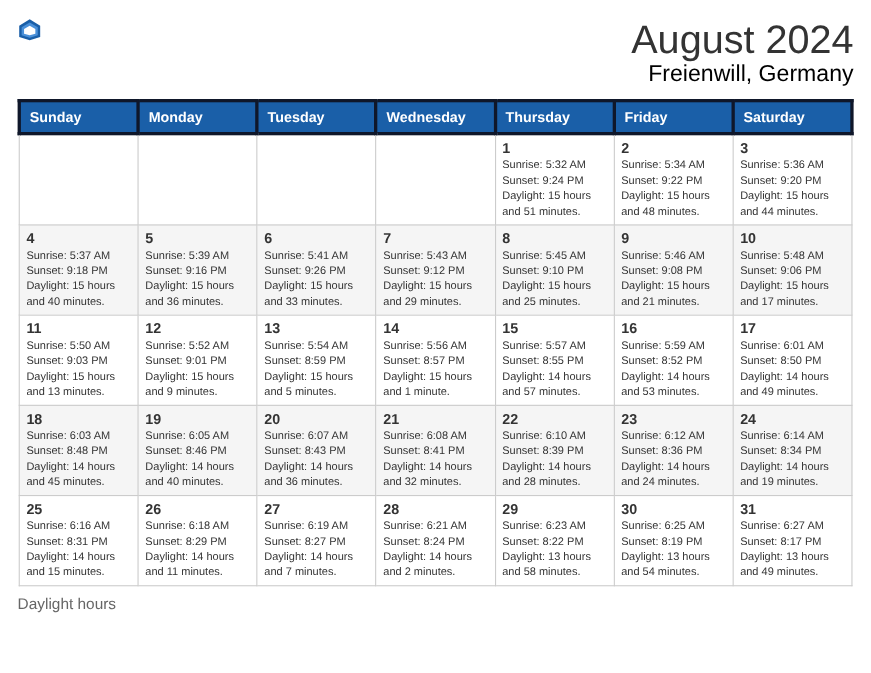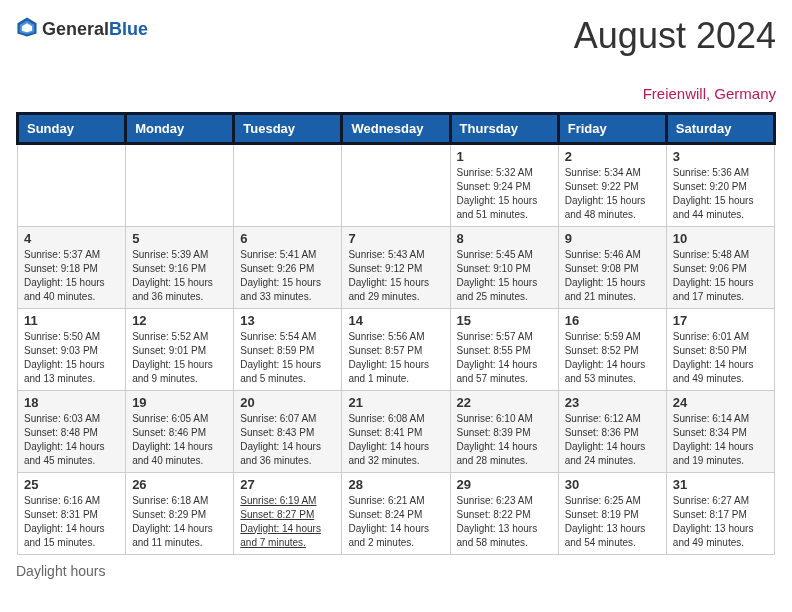--- a/index.html
+++ b/index.html
@@ -40,23 +40,22 @@
     .title-area {
       text-align: right;
     }
     .month-year {
       font-size: 36px;
       font-weight: normal;
       color: #333;
       line-height: 1.1;
     }
     .location {
-      font-size: 15px;
-      color: #be185d;
-      margin-top: 29px;
+      font-size: 21px;
+      color: #000000;
     }
     .calendar {
       width: 100%;
       border-collapse: collapse;
       border: 1px solid #ccc;
     }
     .calendar th {
       background: #1a5fa8;
       color: #fff;
       text-align: left;
@@ -100,25 +99,20 @@
 <body>
 
 <div class="header">
   <div class="logo">
     <div>
       <svg class="logo-icon" viewBox="0 0 30 30" width="30" height="30">
         <polygon points="15,2 28,10 28,24 15,28 2,24 2,10" fill="#1a5fa8"></polygon>
         <polygon points="15,6 25,12 25,22 15,25 5,22 5,12" fill="#4a90d9"></polygon>
         <polygon points="15,10 22,14 22,20 15,22 8,20 8,14" fill="#fff"></polygon>
       </svg>
-    </div>
-    <div>
-      <div>
-        <span class="logo-text-general">General</span><span class="logo-text-blue">Blue</span>
-      </div>
     </div>
   </div>
   <div class="title-area">
     <div class="month-year">August 2024</div>
     <div class="location">Freienwill, Germany</div>
   </div>
 </div>
 
 <table class="calendar">
   <thead>
@@ -297,21 +291,21 @@
 Daylight: 14 hours and 15 minutes.</div>
         </td>
         <td>
           <div class="day-number">26</div>
           <div class="day-info" style="white-space: pre-line;">Sunrise: 6:18 AM
 Sunset: 8:29 PM
 Daylight: 14 hours and 11 minutes.</div>
         </td>
         <td>
           <div class="day-number">27</div>
-          <div class="day-info" style="white-space: pre-line; text-decoration: underline;">Sunrise: 6:19 AM
+          <div class="day-info" style="white-space: pre-line;">Sunrise: 6:19 AM
 Sunset: 8:27 PM
 Daylight: 14 hours and 7 minutes.</div>
         </td>
         <td>
           <div class="day-number">28</div>
           <div class="day-info" style="white-space: pre-line;">Sunrise: 6:21 AM
 Sunset: 8:24 PM
 Daylight: 14 hours and 2 minutes.</div>
         </td>
         <td>

